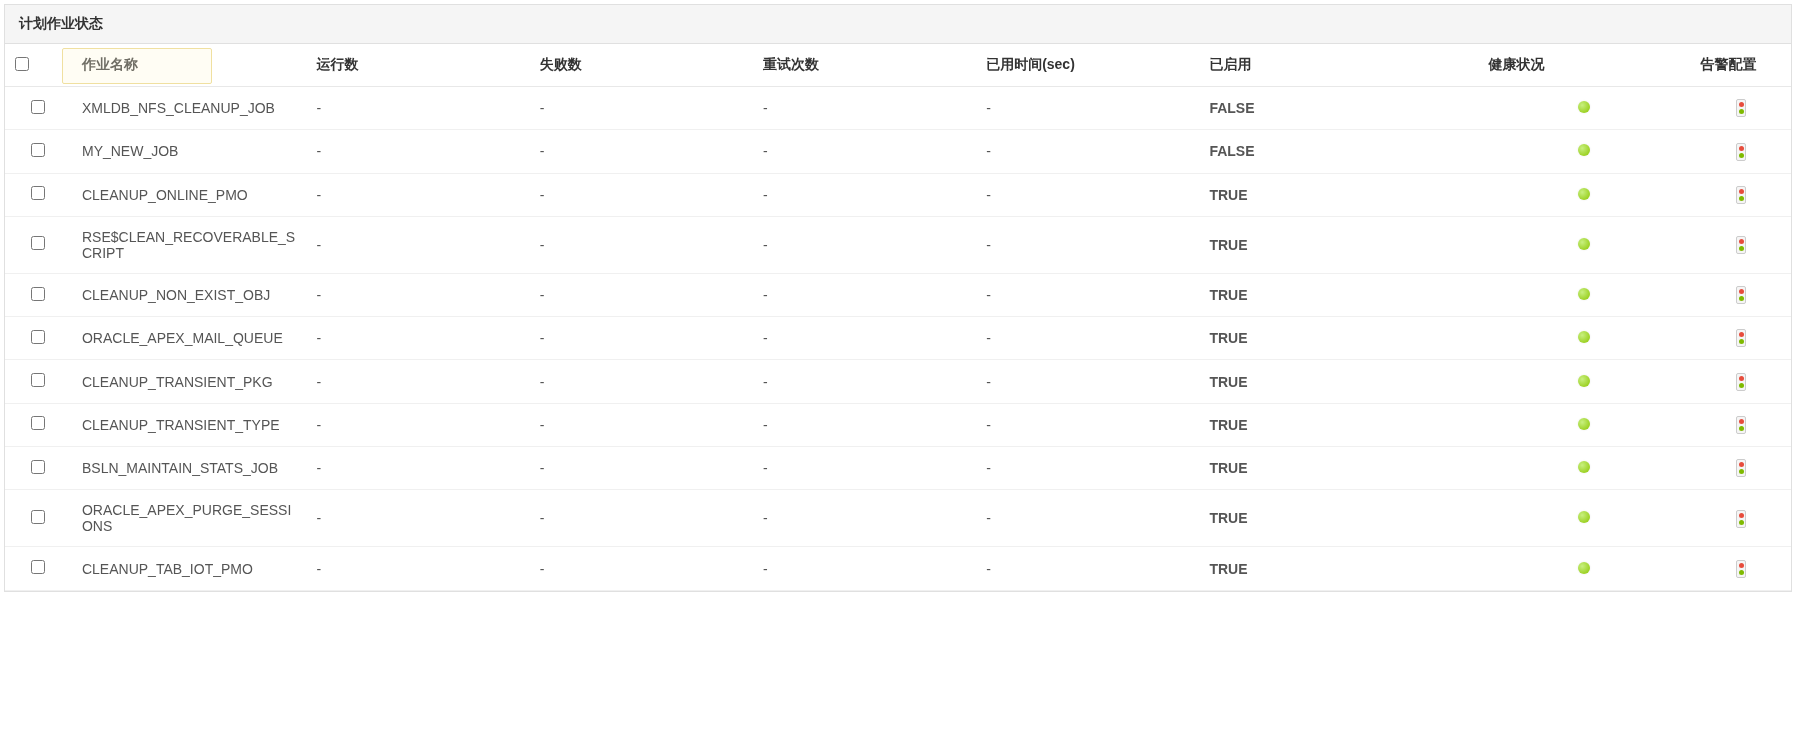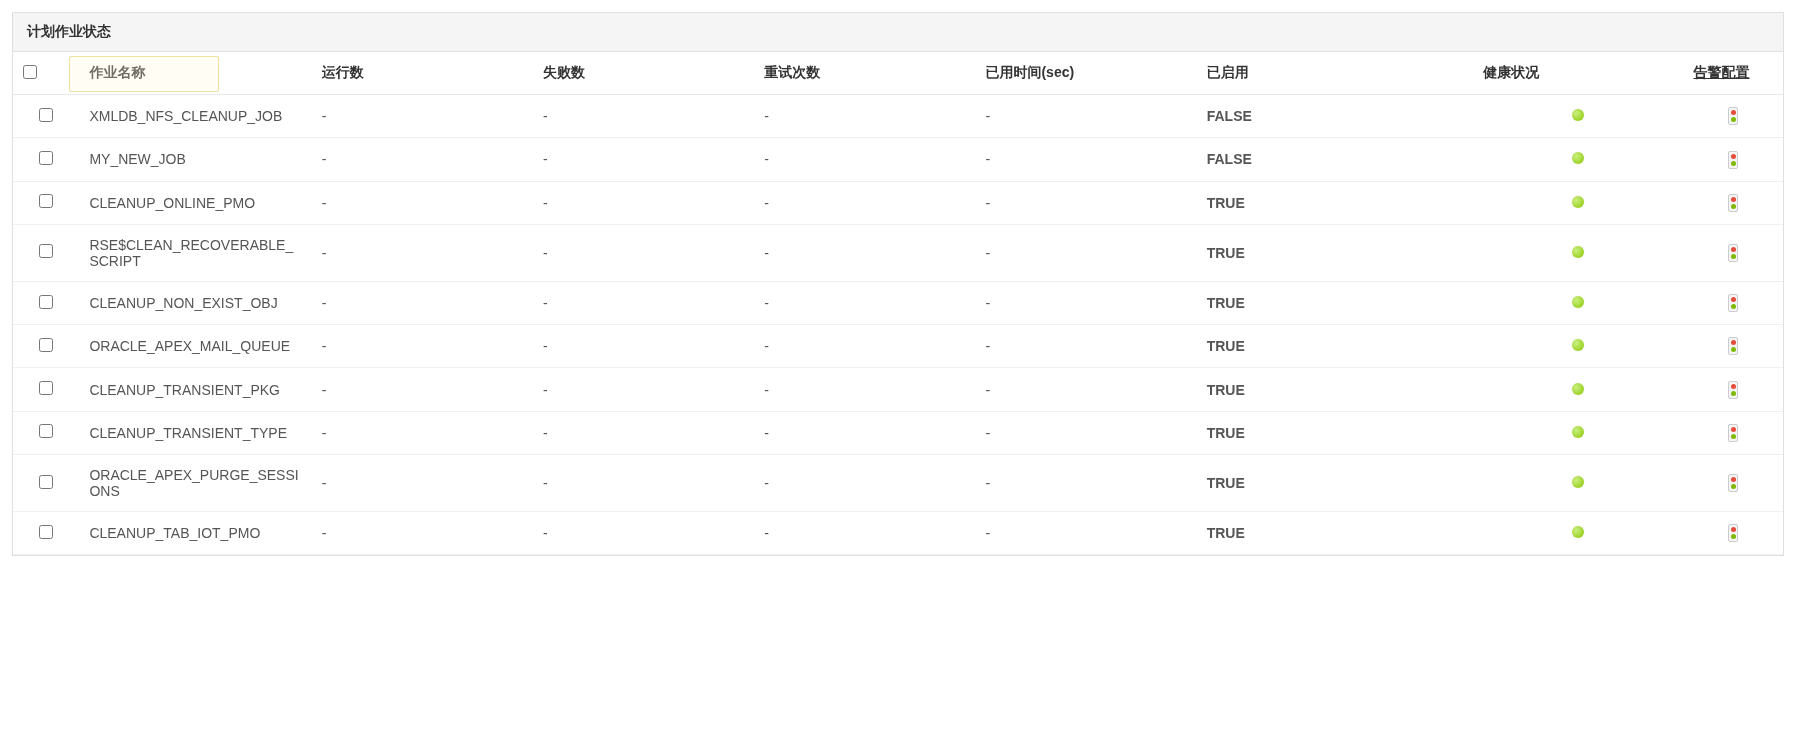--- a/index.html
+++ b/index.html
@@ -8,21 +8,21 @@
       padding: 0;
     }
     body {
       font-family: Arial, "Microsoft YaHei", sans-serif;
       font-size: 14px;
       color: #333;
       background: #fff;
     }
     .panel {
       border: 1px solid #e0e0e0;
-      margin: 12px;
+      margin: 4px;
     }
     .panel-header {
       background: #f5f5f5;
       padding: 10px 14px;
       font-weight: bold;
       font-size: 14px;
       border-bottom: 1px solid #e0e0e0;
     }
     .table {
       width: 100%;
@@ -58,21 +58,20 @@
       width: 250px;
       font-weight: bold;
     }
     .col-health {
       width: 190px;
       text-align: center;
     }
     .col-alarm {
       width: 90px;
       text-align: center;
-      text-decoration: underline;
     }
     input[type="checkbox"] {
       width: 14px;
       height: 14px;
       cursor: pointer;
     }
     .health-dot {
       display: inline-block;
       width: 12px;
       height: 12px;
@@ -233,20 +232,31 @@
           <td class="col-run">-</td>
           <td class="col-fail">-</td>
           <td class="col-retry">-</td>
           <td class="col-time">-</td>
           <td class="col-enabled">TRUE</td>
           <td class="col-health"><span class="health-dot"></span></td>
           <td class="col-alarm"><span class="traffic-light"></span></td>
         </tr>
         <tr>
           <td class="col-check"><input type="checkbox" style=""></td>
+          <td class="col-name">BSLN_MAINTAIN_STATS_JOB</td>
+          <td class="col-run">-</td>
+          <td class="col-fail">-</td>
+          <td class="col-retry">-</td>
+          <td class="col-time">-</td>
+          <td class="col-enabled">TRUE</td>
+          <td class="col-health"><span class="health-dot"></span></td>
+          <td class="col-alarm"><span class="traffic-light"></span></td>
+        </tr>
+        <tr>
+          <td class="col-check"><input type="checkbox" style=""></td>
           <td class="col-name">ORACLE_APEX_PURGE_SESSIONS</td>
           <td class="col-run">-</td>
           <td class="col-fail">-</td>
           <td class="col-retry">-</td>
           <td class="col-time">-</td>
           <td class="col-enabled">TRUE</td>
           <td class="col-health"><span class="health-dot"></span></td>
           <td class="col-alarm"><span class="traffic-light"></span></td>
         </tr>
         <tr>

